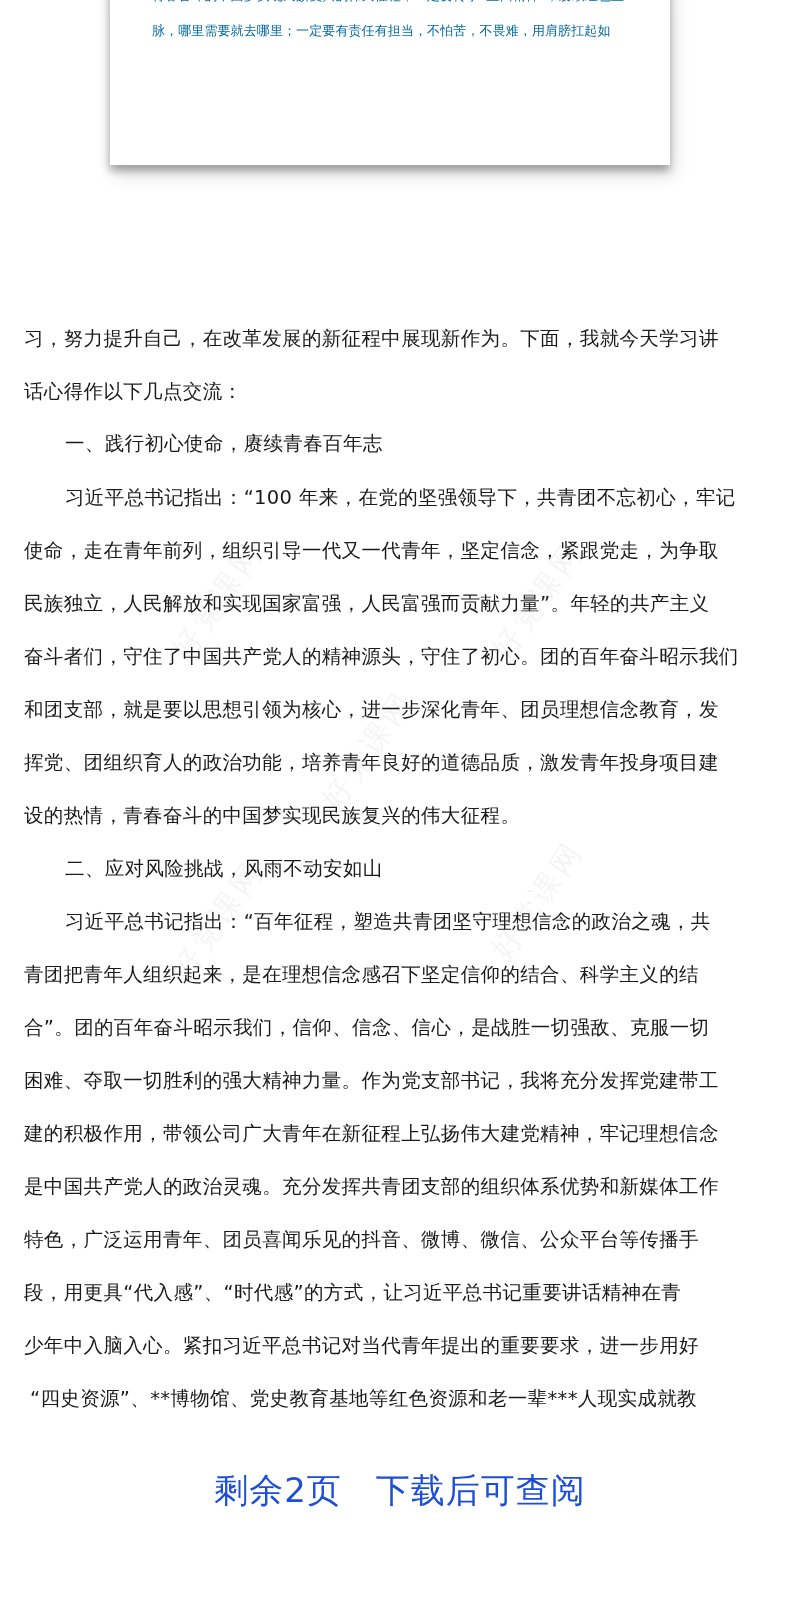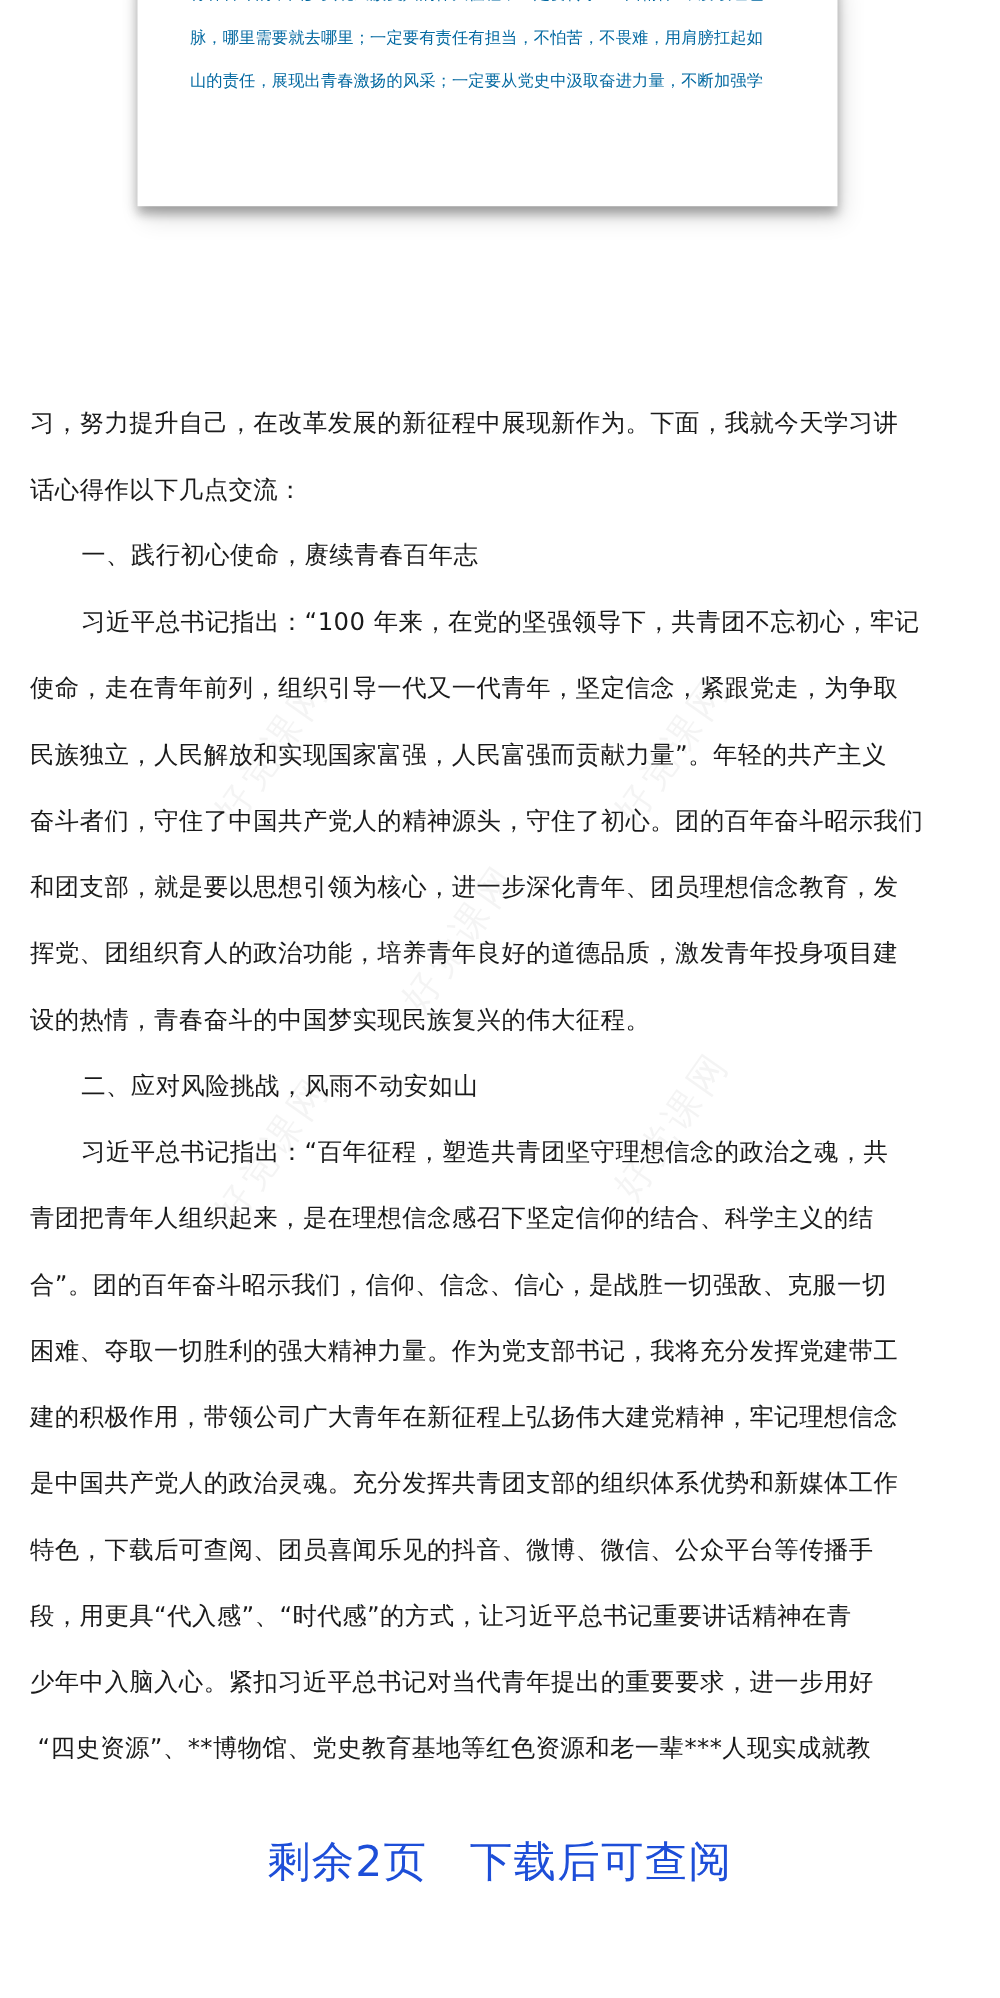--- a/index.html
+++ b/index.html
@@ -80,21 +80,20 @@
     display: inline-block;
     width: 34px;
   }
 </style>
 </head>
 <body>
 
 <div class="preview-card">
   <div class="preview-line" style="top: 8px;">青春奋斗的中国梦实现民族复兴的伟大征程；一定要传承“五四精神”，赓续红色血</div>
   <div class="preview-line" style="top: 43px;">脉，哪里需要就去哪里；一定要有责任有担当，不怕苦，不畏难，用肩膀扛起如</div>
-  <div class="preview-line" style="top: 78px;">山的责任，展现出青春激扬的风采；一定要从党史中汲取奋进力量，不断加强学</div>
 </div>
 
 <div class="watermark" style="left: 150px; top: 580px;">好党课网</div>
 <div class="watermark" style="left: 470px; top: 580px;">好党课网</div>
 <div class="watermark" style="left: 300px; top: 730px;">好党课网</div>
 <div class="watermark" style="left: 150px; top: 900px;">好党课网</div>
 <div class="watermark" style="left: 470px; top: 880px;">好党课网</div>
 
 <div>
   <div class="body-line" style="top: 327px; text-align: center;">习，努力提升自己，在改革发展的新征程中展现新作为。下面，我就今天学习讲</div>
@@ -107,21 +106,21 @@
   <div class="body-line" style="top: 698px;">和团支部，就是要以思想引领为核心，进一步深化青年、团员理想信念教育，发</div>
   <div class="body-line" style="top: 751px;">挥党、团组织育人的政治功能，培养青年良好的道德品质，激发青年投身项目建</div>
   <div class="body-line" style="top: 804px;">设的热情，青春奋斗的中国梦实现民族复兴的伟大征程。</div>
   <div class="body-line indent" style="top: 857px;">二、应对风险挑战，风雨不动安如山</div>
   <div class="body-line indent" style="top: 910px;">习近平总书记指出：“百年征程，塑造共青团坚守理想信念的政治之魂，共</div>
   <div class="body-line" style="top: 963px;">青团把青年人组织起来，是在理想信念感召下坚定信仰的结合、科学主义的结</div>
   <div class="body-line" style="top: 1016px;">合”。团的百年奋斗昭示我们，信仰、信念、信心，是战胜一切强敌、克服一切</div>
   <div class="body-line" style="top: 1069px;">困难、夺取一切胜利的强大精神力量。作为党支部书记，我将充分发挥党建带工</div>
   <div class="body-line" style="top: 1122px;">建的积极作用，带领公司广大青年在新征程上弘扬伟大建党精神，牢记理想信念</div>
   <div class="body-line" style="top: 1175px;">是中国共产党人的政治灵魂。充分发挥共青团支部的组织体系优势和新媒体工作</div>
-  <div class="body-line" style="top: 1228px;">特色，下载后可查阅、团员喜闻乐见的抖音、微博、微信、公众平台等传播手</div>
+  <div class="body-line" style="top: 1228px;">特色，广泛运用青年、团员喜闻乐见的抖音、微博、微信、公众平台等传播手</div>
   <div class="body-line" style="top: 1281px;">段，用更具“代入感”、“时代感”的方式，让习近平总书记重要讲话精神在青</div>
   <div class="body-line" style="top: 1334px;">少年中入脑入心。紧扣习近平总书记对当代青年提出的重要要求，进一步用好</div>
   <div class="body-line quote-start" style="top: 1387px;">“四史资源”、**博物馆、党史教育基地等红色资源和老一辈***人现实成就教</div>
 </div>
 
 <div class="remaining">
   <span>剩余2页</span><span class="gap"></span><span>下载后可查阅</span>
 </div>
 
 </body></html>

